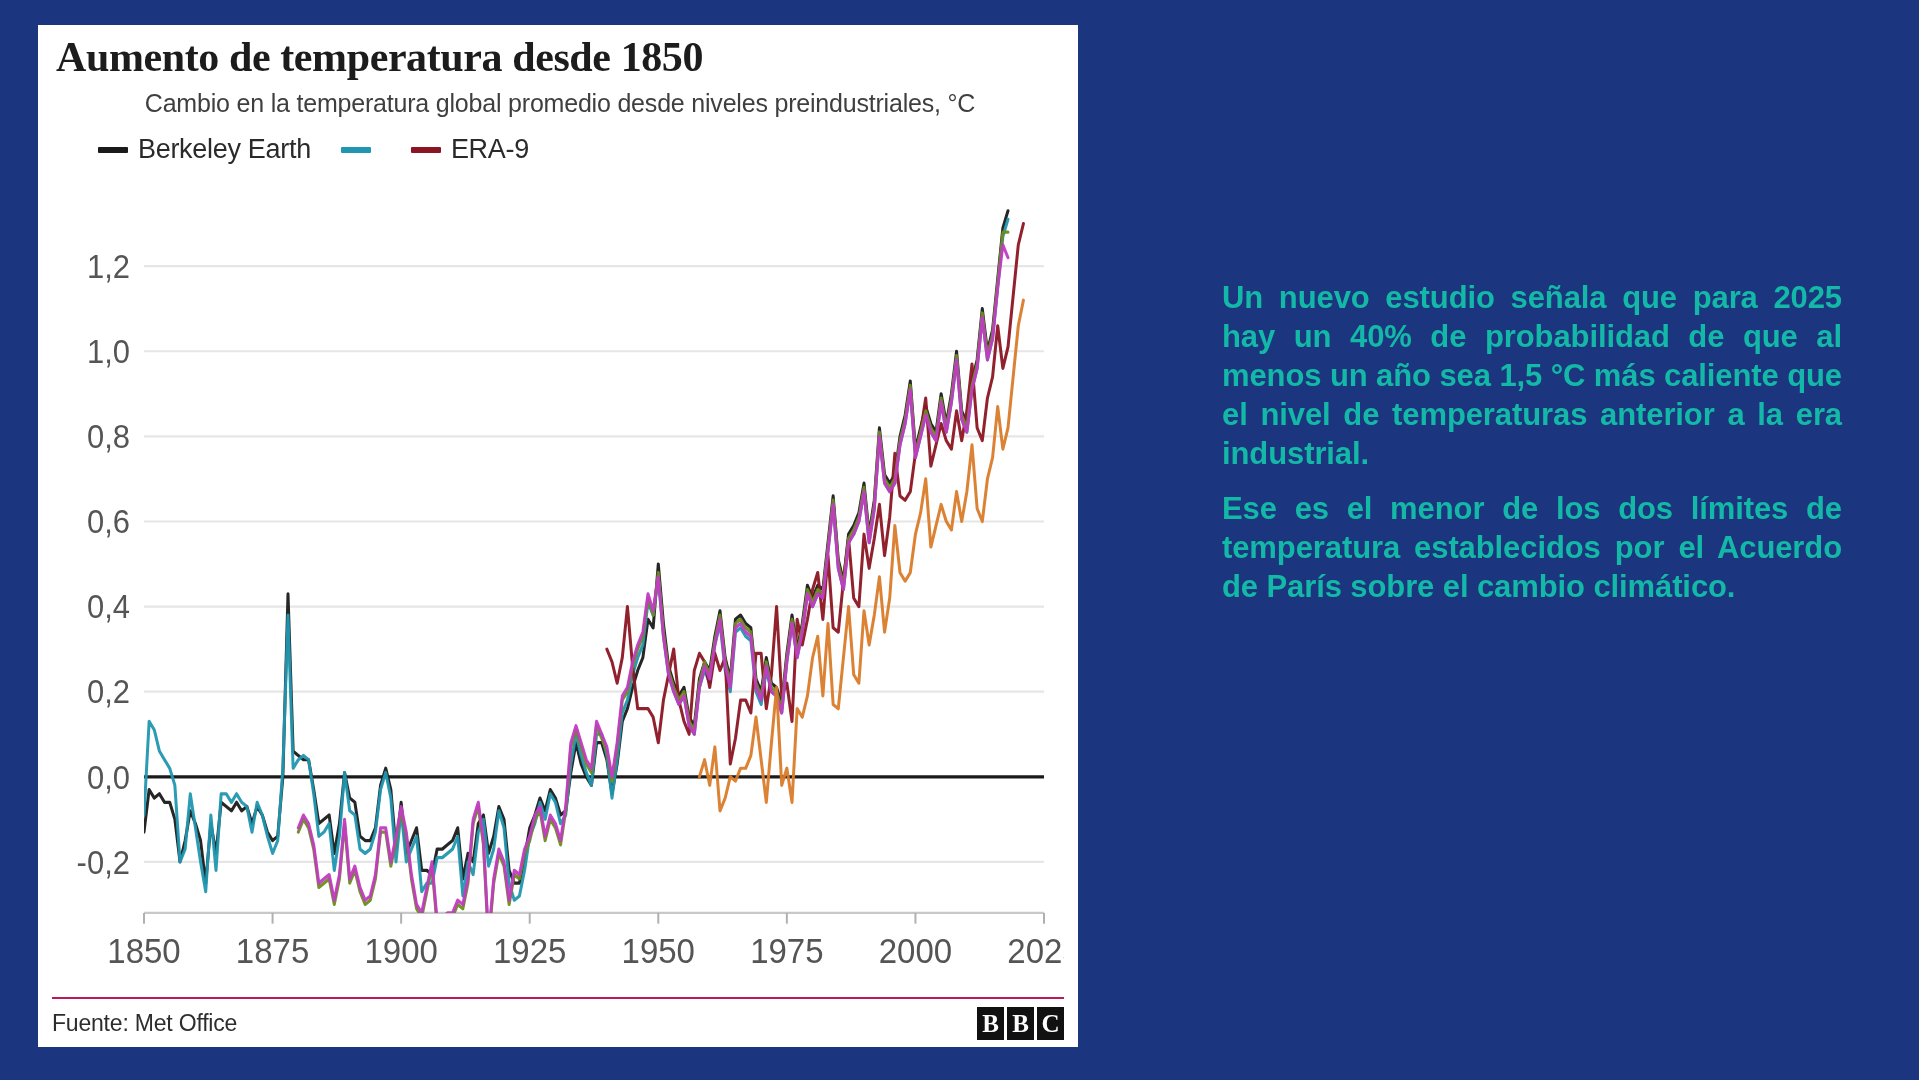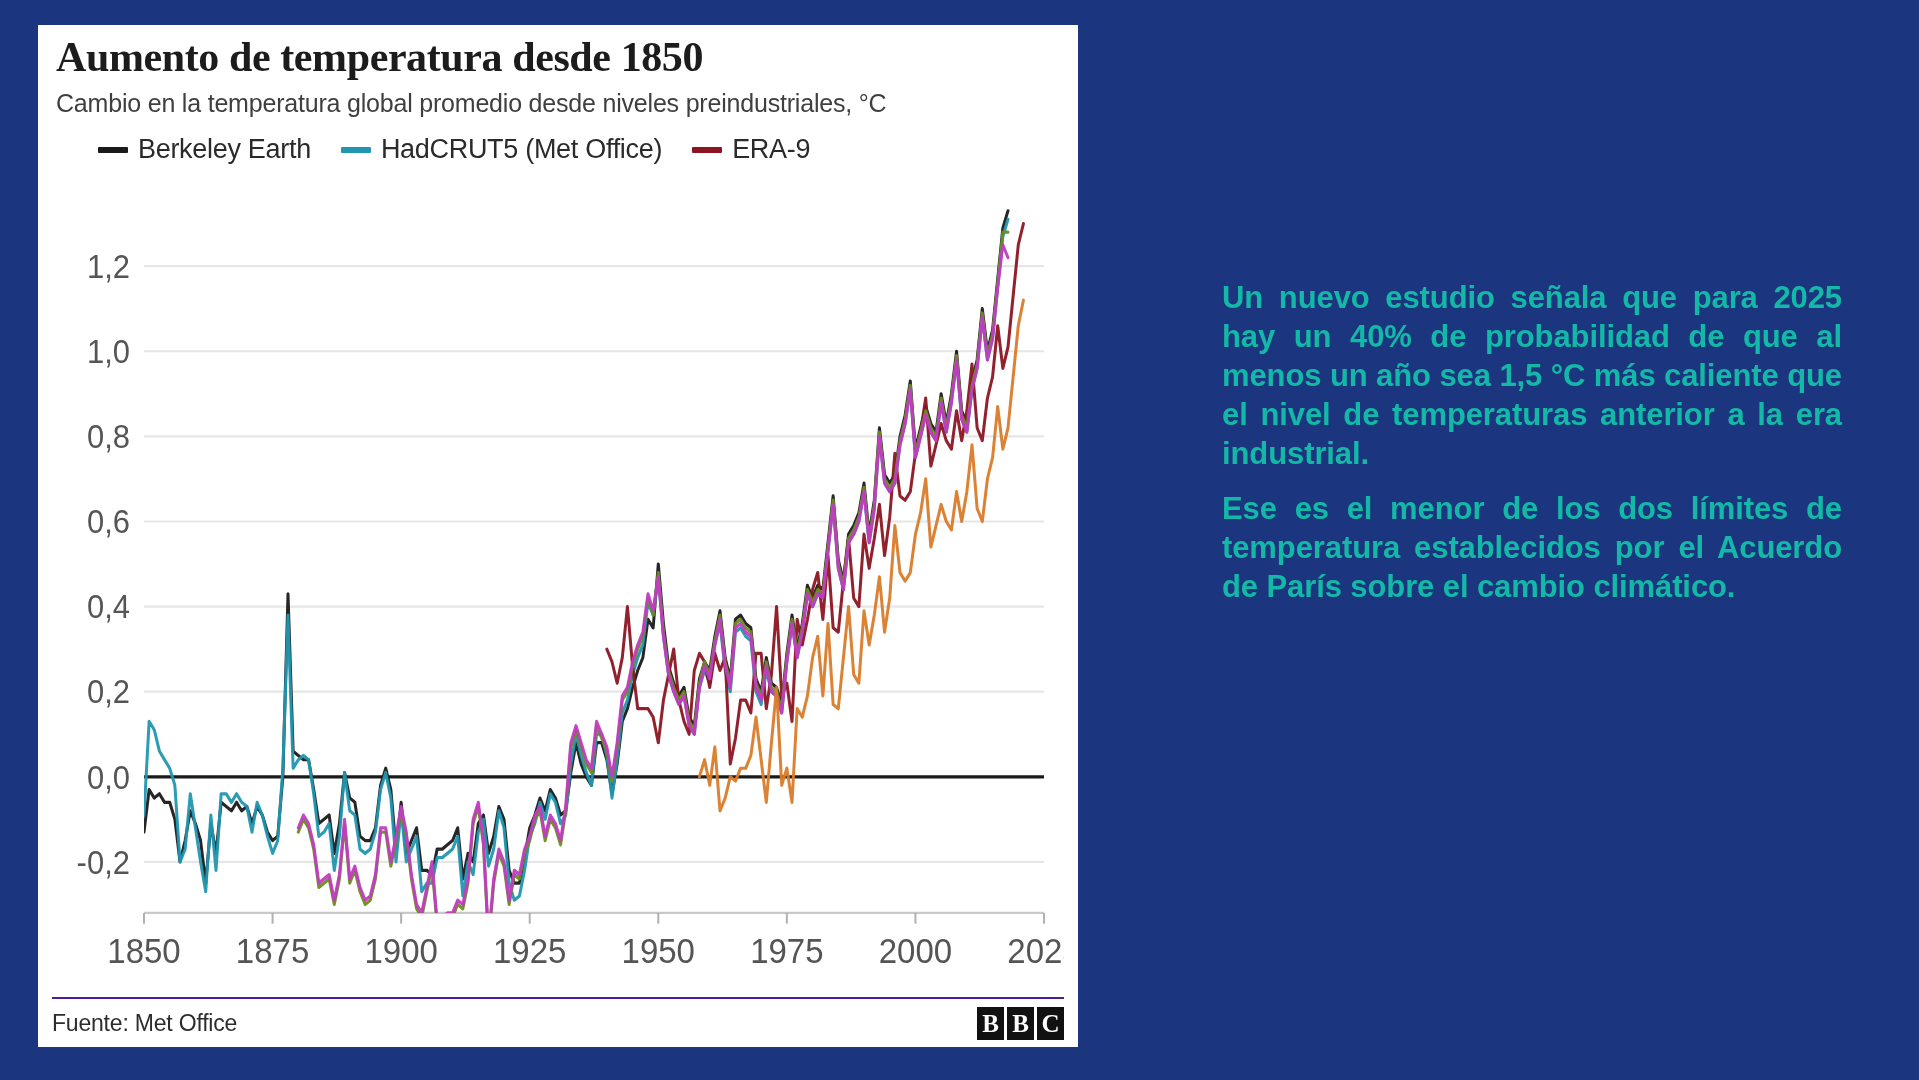--- a/index.html
+++ b/index.html
@@ -30,20 +30,21 @@
     line-height: 1.08;
     padding-left: 4px;
   }
   .chart-subtitle {
     font-size: 25px;
     color: #3f3f3f;
     margin-top: 9px;
     padding-left: 4px;
     letter-spacing: -0.2px;
     white-space: nowrap;
+    text-align: center;
   }
 
   
   .legend { margin-top: 16px; padding-left: 46px; }
   .legend-row { display: flex; margin-bottom: 6px; }
   .legend-item { display: flex; align-items: center; margin-right: 30px; }
   .legend-swatch {
     display: inline-block;
     width: 30px; height: 6px;
     border-radius: 1px;
@@ -51,21 +52,21 @@
     flex: none;
   }
   .legend-label { font-size: 27px; color: #2a2a2a; letter-spacing: -0.3px; white-space: nowrap; }
 
   
   .plot-wrap { position: relative; flex: 1; margin-top: 10px; }
   .plot-svg { display: block; width: 100%; height: 100%; }
 
   
   .card-footer {
-    border-top: 2px solid #4c1d95;
+    border-top: 2px solid #be185d;
     margin: 0 14px;
     height: 50px;
     display: flex; align-items: center; justify-content: space-between;
   }
   .source-text { font-size: 23px; color: #2d2d2d; letter-spacing: -0.2px; }
   .bbc-logo { display: flex; gap: 3px; }
   .bbc-box {
     width: 27px; height: 33px;
     background: #111111; color: #ffffff;
     font-family: "Liberation Serif", serif;
@@ -103,21 +104,20 @@
       <div class="chart-subtitle">Cambio en la temperatura global promedio desde niveles preindustriales, °C</div>
 
       <div class="legend">
         <div class="legend-row">
           <div class="legend-item">
             <span class="legend-swatch" id="sw0" style="background: rgb(26, 26, 26);"></span>
             <span class="legend-label">Berkeley Earth</span>
           </div>
           <div class="legend-item">
             <span class="legend-swatch" id="sw1" style="background: rgb(33, 150, 176);"></span>
-            <span class="legend-label">HadCRUT5 (Met Office)</span>
           </div>
           <div class="legend-item">
             <span class="legend-swatch" id="sw2" style="background: rgb(139, 21, 34);"></span>
             <span class="legend-label">ERA-9</span>
           </div>
         </div>
       </div>
 
       <div class="plot-wrap">
         <svg class="plot-svg" id="plot" viewBox="0 0 1012 760" preserveAspectRatio="none">

